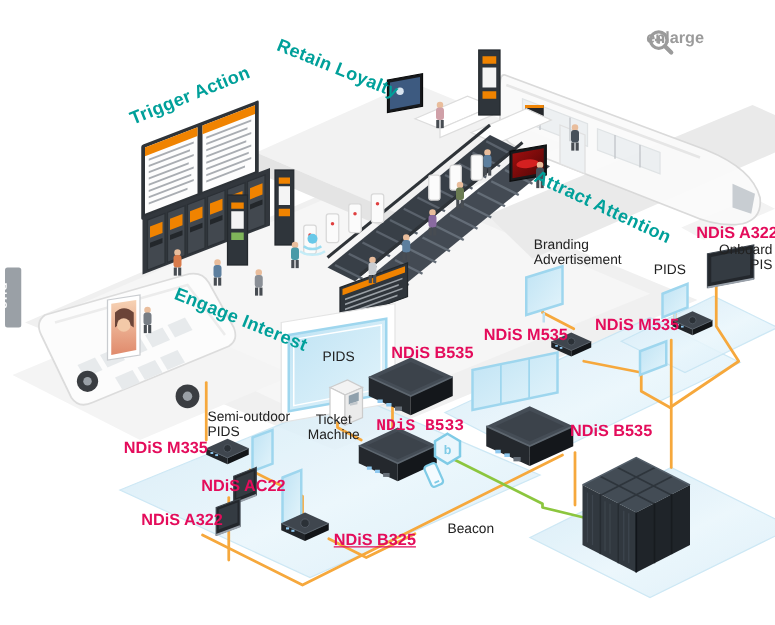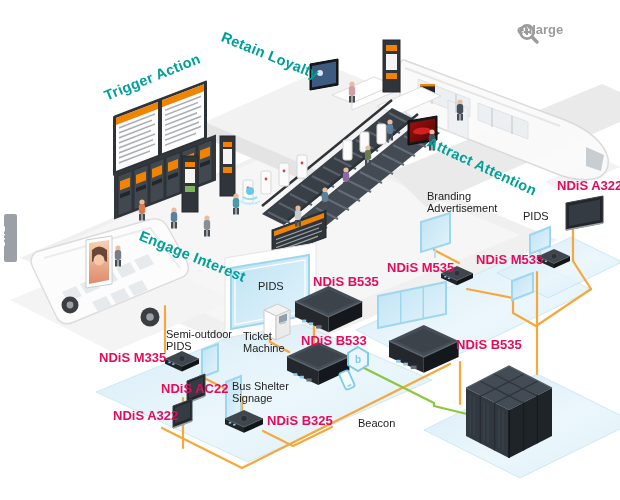--- a/index.html
+++ b/index.html
@@ -3,21 +3,21 @@
 <meta charset="utf-8">
 <style>
   html,body{margin:0;padding:0;background:#fff;}
   .stage{position:relative;width:620px;height:500px;background:#fff;overflow:hidden;
          font-family:"Liberation Sans",sans-serif;}
   .stage svg{position:absolute;left:0;top:0;}
   .lbl{position:absolute;font-size:11px;line-height:12px;color:#222;white-space:pre-line;}
   .red{color:#E40C5B;font-weight:bold;font-size:13px;white-space:nowrap;}
   .cta{position:absolute;color:#00A09A;font-weight:bold;font-size:14.5px;letter-spacing:.3px;
        white-space:nowrap;transform-origin:0 50%;}
-  .ctr{}
+  .ctr{text-align:center;}
   .rt{text-align:right;}
   .enlarge{position:absolute;left:517px;top:22px;display:flex;align-items:center;gap:5px;
            color:#9b9b9b;font-weight:bold;font-size:13px;text-decoration:none;cursor:pointer;}
   .bus-sign{position:absolute;left:-9px;top:232px;color:#fff;font-weight:bold;font-size:9px;
             transform:rotate(90deg);letter-spacing:1px;}
 </style>
 </head>
 <body>
 
 <div class="stage">
@@ -487,34 +487,34 @@
   </g>
 </svg>
 
 <div class="cta" style="left:105px;top:88px;transform:rotate(-22deg);">Trigger Action</div>
 <div class="cta" style="left:222px;top:28px;transform:rotate(22deg);">Retain Loyalty</div>
 <div class="cta" style="left:140px;top:227px;transform:rotate(22deg);">Engage Interest</div>
 <div class="cta" style="left:428px;top:133px;transform:rotate(25deg);">Attract Attention</div>
 
 <div class="lbl" style="left:427px;top:190px;width:82px;">Branding Advertisement</div>
 <div class="lbl" style="left:523px;top:210px;">PIDS</div>
+<div class="lbl rt" style="left:566px;top:194px;width:52px;">Onboard PIS</div>
 <div class="lbl" style="left:258px;top:280px;">PIDS</div>
 <div class="lbl" style="left:166px;top:328px;width:72px;">Semi-outdoor PIDS</div>
 <div class="lbl ctr" style="left:243px;top:330px;width:48px;">Ticket Machine</div>
-<div class="lbl ctr" style="left:232px;top:380px;width:60px;">Bus Shelter Signage</div>
 <div class="lbl" style="left:358px;top:373px;margin-top:44px;">Beacon</div>
 <div class="bus-sign">BUS</div>
 
 <div class="lbl red" style="left:557px;top:180px;">NDiS A322</div>
 <div class="lbl red" style="left:387px;top:262px;">NDiS M535</div>
 <div class="lbl red" style="left:476px;top:254px;">NDiS M535</div>
 <div class="lbl red" style="left:313px;top:276px;">NDiS B535</div>
 <div class="lbl red" style="left:456px;top:339px;">NDiS B535</div>
-<div class="lbl red" style="left:301px;top:335px;">NDiS B533</div>
-<div class="lbl red" style="left:267px;top:415px;">NDiS B325</div>
+<div class="lbl red" style="left:301px;top:335px;font-family:Liberation Mono, monospace;">NDiS B533</div>
+<div class="lbl red" style="left:267px;top:426px;text-decoration:underline;">NDiS B325</div>
 <div class="lbl red" style="left:99px;top:352px;">NDiS M335</div>
 <div class="lbl red" style="left:124px;top:383px;padding-left:37px;">NDiS AC22</div>
 <div class="lbl red" style="left:113px;top:410px;">NDiS A322</div>
 
 <a class="enlarge">
   <svg width="24" height="24" viewBox="0 0 24 24">
     <circle cx="10" cy="10" r="6.6" fill="none" stroke="#9b9b9b" stroke-width="2.6"></circle>
     <line x1="10" y1="7" x2="10" y2="13" stroke="#9b9b9b" stroke-width="2"></line>
     <line x1="7" y1="10" x2="13" y2="10" stroke="#9b9b9b" stroke-width="2"></line>
     <line x1="15" y1="15" x2="20" y2="20" stroke="#9b9b9b" stroke-width="3.4" stroke-linecap="round"></line>

